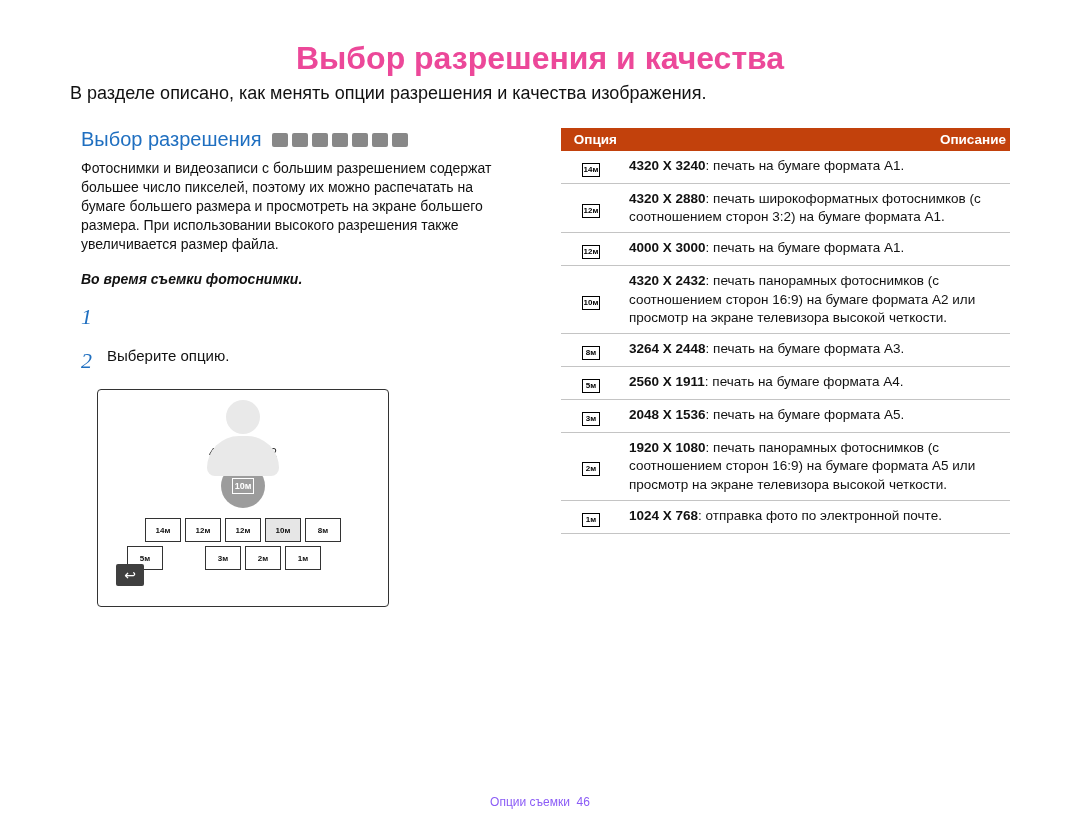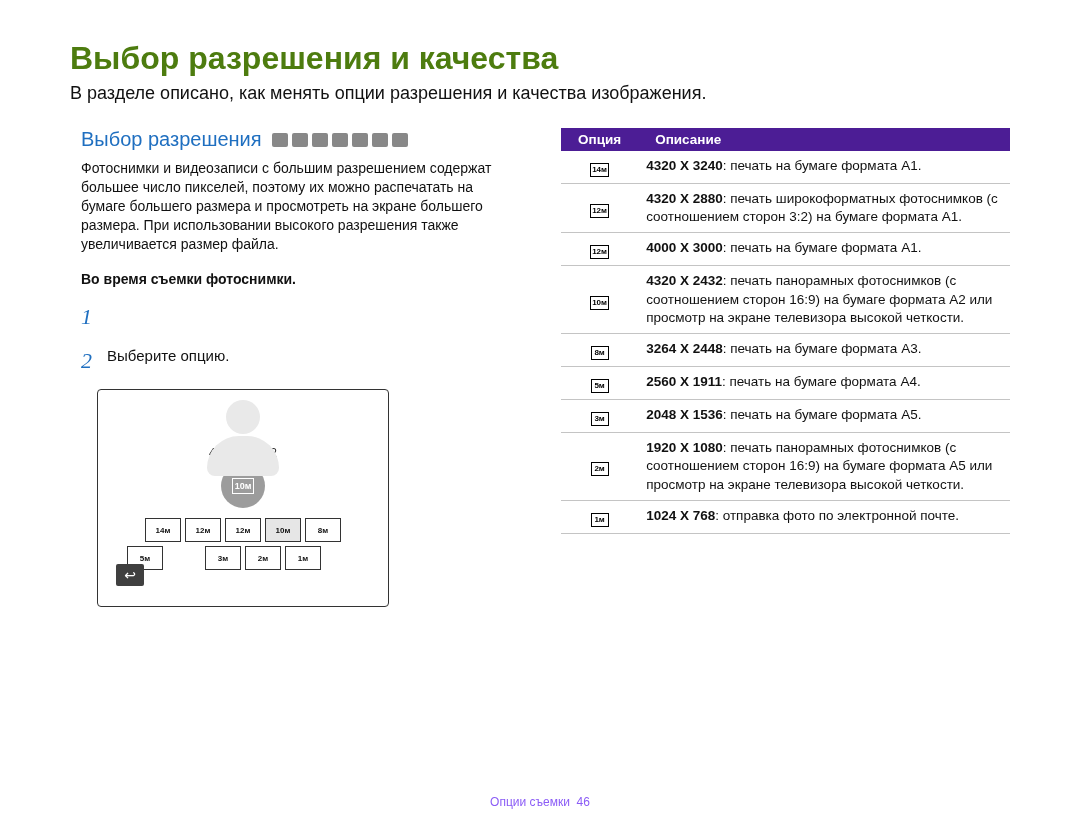--- a/index.html
+++ b/index.html
@@ -11,24 +11,25 @@
     color: #111;
   }
   .page {
     width: 1080px;
     height: 815px;
     position: relative;
     box-sizing: border-box;
     padding: 40px 70px 20px 70px;
   }
   h1.page-title {
-    color: #4d7c0f;
+    color: #ec4899;
     font-size: 32px;
     font-weight: bold;
     margin: 0 0 6px 0;
+    text-align: center;
   }
   .intro {
     font-size: 18px;
     margin-bottom: 24px;
   }
   .columns {
     display: flex;
     gap: 40px;
   }
   .col {
@@ -56,20 +57,21 @@
   }
   .body-text {
     font-size: 14px;
     line-height: 1.35;
     margin: 8px 0 18px 0;
   }
   .bold-note {
     font-weight: bold;
     font-size: 14px;
     margin-bottom: 14px;
+    font-style: italic;
   }
   .step-row {
     display: flex;
     gap: 10px;
     font-size: 15px;
     line-height: 1.45;
     margin-bottom: 12px;
   }
   .step-num {
     color: #1f6fc0;
@@ -211,25 +213,25 @@
     line-height: 1;
   }
 
   
   table.opts {
     width: 100%;
     border-collapse: collapse;
     font-size: 13.5px;
   }
   table.opts th {
-    text-align: left;
-    background: #4c1d95;
+    text-align: right;
+    background: #c2410c;
     color: #fff;
     font-weight: bold;
-    padding: 4px 17px;
+    padding: 4px 4px;
   }
   table.opts td {
     border-bottom: 1px solid #c4c4c4;
     padding: 6px 8px;
     vertical-align: top;
     line-height: 1.35;
   }
   table.opts td.icon-cell {
     width: 44px;
     text-align: center;

